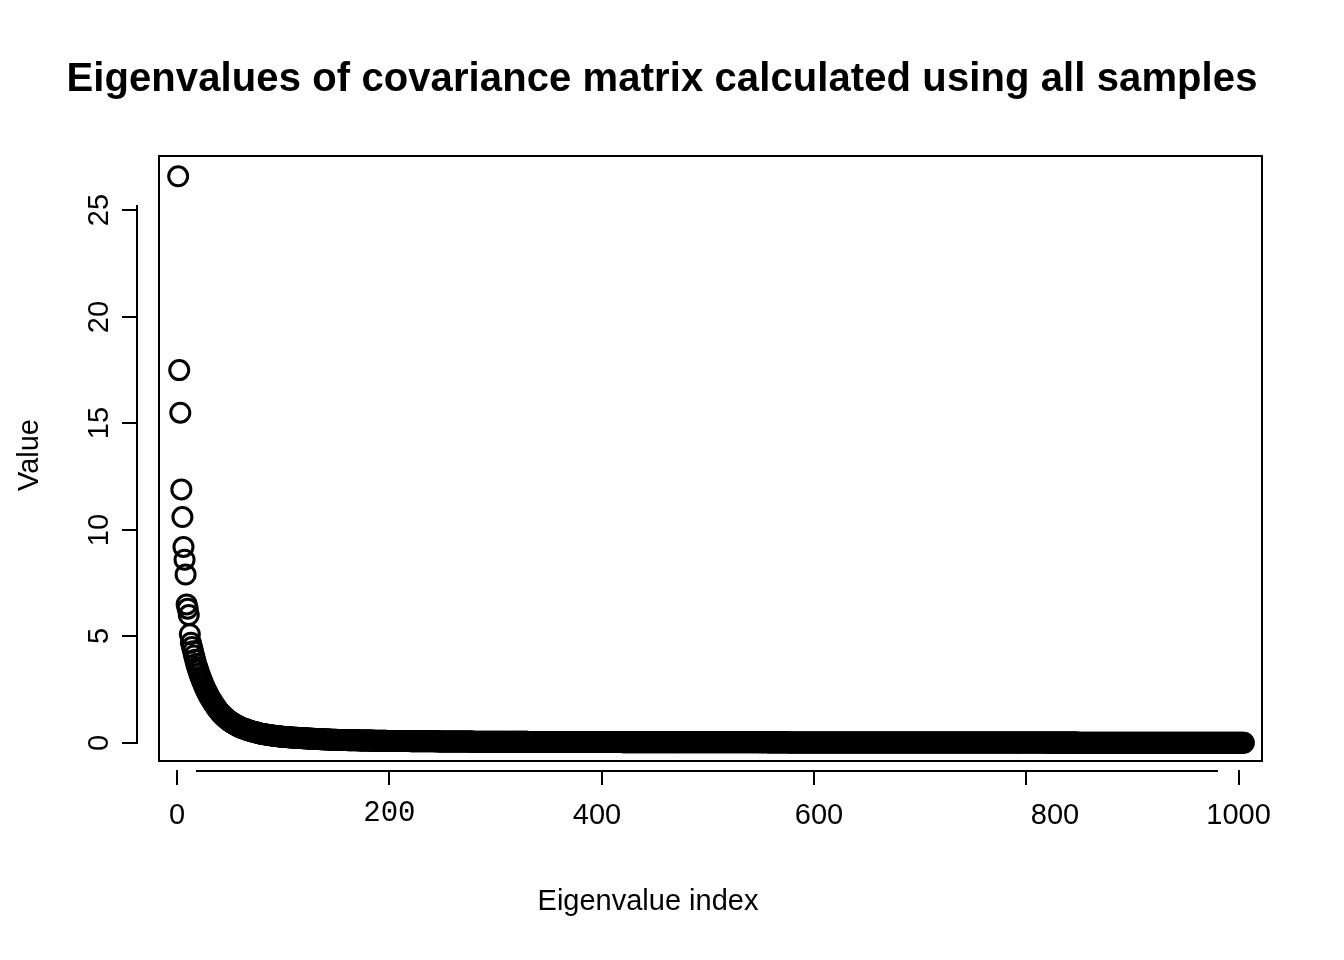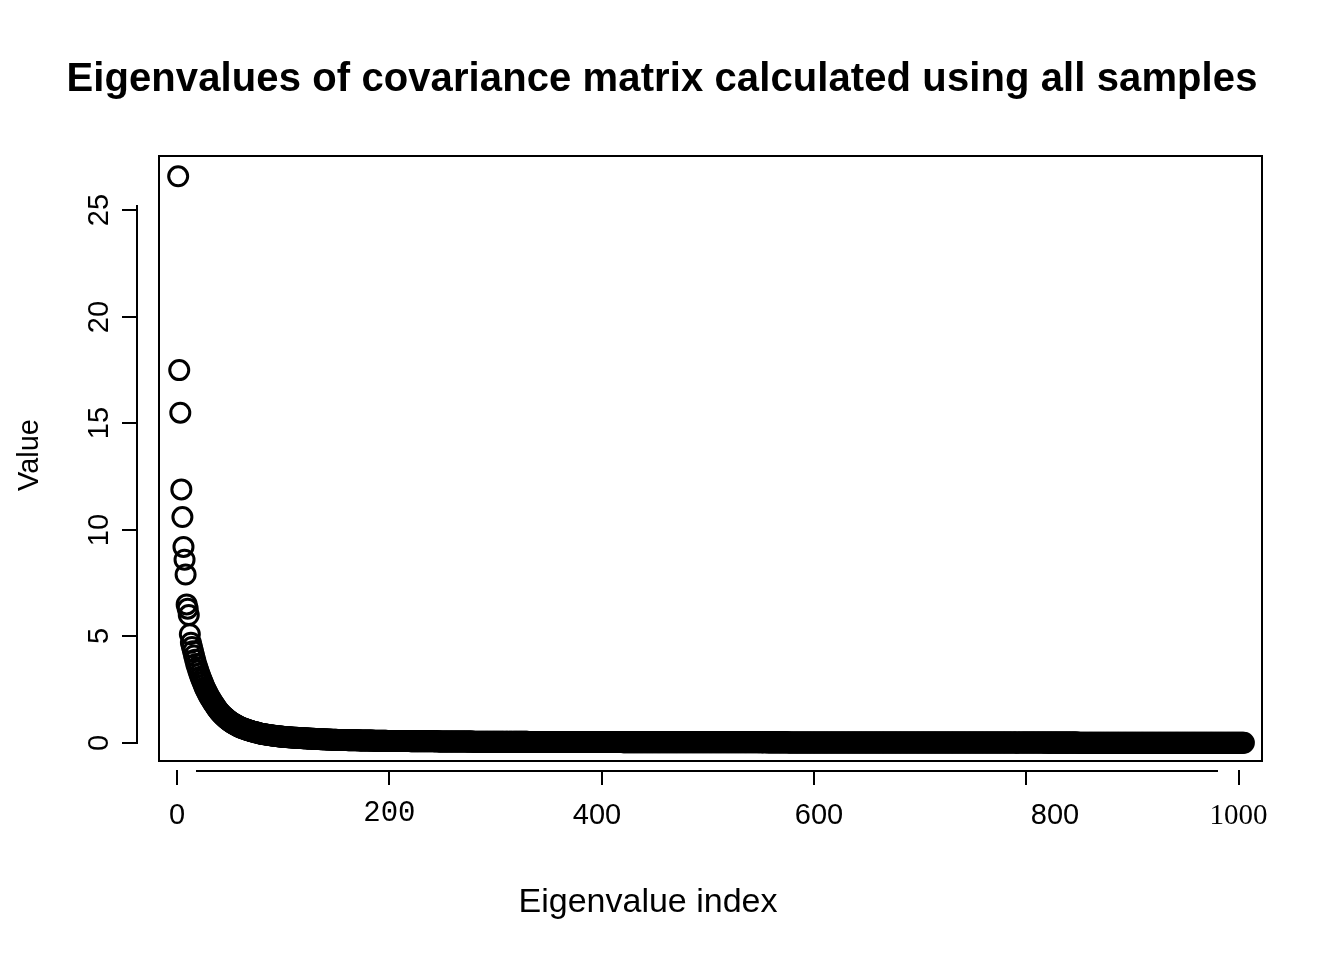--- a/index.html
+++ b/index.html
@@ -107,21 +107,21 @@
     text-align: center;
     width: 40px;
   }
   
   #x-axis-title {
     position: absolute;
     left: 0;
     top: 882px;
     width: 1296px;
     text-align: center;
-    font-size: 34px;
+    font-size: 29px;
     line-height: 36px;
     white-space: nowrap;
   }
   #y-axis-title {
     position: absolute;
     left: -52px;
     top: 437px;
     width: 160px;
     text-align: center;
     font-size: 29px;
@@ -1157,21 +1157,21 @@
       <div class="x-tick-label" style="left: 177.107px;">0</div>
       <div class="x-tick" style="left: 388.402px;"></div>
       <div class="x-tick-label" style="left: 389.402px; font-family: Liberation Mono, monospace;">200</div>
       <div class="x-tick" style="left: 600.698px;"></div>
       <div class="x-tick-label" style="left: 597px;">400</div>
       <div class="x-tick" style="left: 812.994px;"></div>
       <div class="x-tick-label" style="left: 819px;">600</div>
       <div class="x-tick" style="left: 1025.29px;"></div>
       <div class="x-tick-label" style="left: 1055px;">800</div>
       <div class="x-tick" style="left: 1237.59px;"></div>
-      <div class="x-tick-label" style="left: 1238.59px; font-family: Liberation Serif, serif;">1000</div>
+      <div class="x-tick-label" style="left: 1238.59px;">1000</div>
     </div>
   <div id="y-ticks">
       <div class="y-tick" style="top: 741.832px;"></div>
       <div class="y-tick-label" style="top: 742.832px;">0</div>
       <div class="y-tick" style="top: 635.34px;"></div>
       <div class="y-tick-label" style="top: 636.34px;">5</div>
       <div class="y-tick" style="top: 528.849px;"></div>
       <div class="y-tick-label" style="top: 529.849px;">10</div>
       <div class="y-tick" style="top: 422.358px;"></div>
       <div class="y-tick-label" style="top: 423.358px;">15</div>

